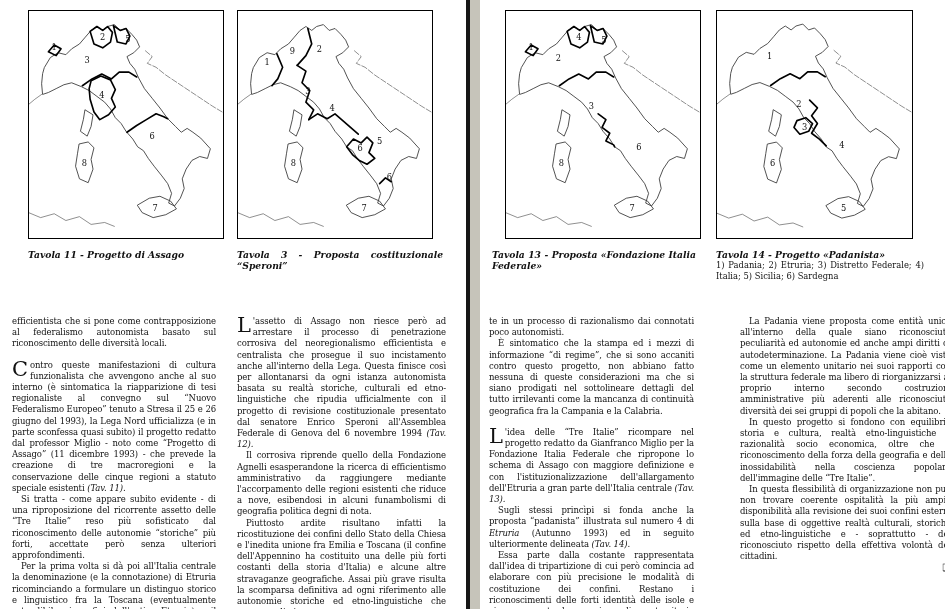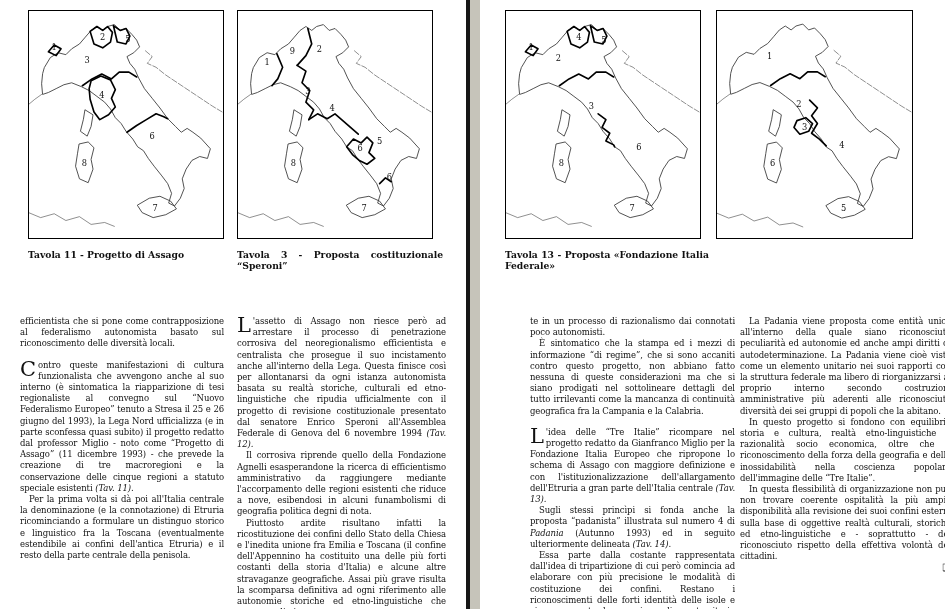--- a/index.html
+++ b/index.html
@@ -16,29 +16,29 @@
   .figure svg{width:100%;height:100%;display:block}
 
   .map-outline{fill:none;stroke:#3a3a3a;stroke-width:0.9;stroke-linejoin:round;stroke-linecap:round}
   .map-coast{fill:none;stroke:#5a5a5a;stroke-width:0.7;stroke-linecap:round}
   .map-border{fill:none;stroke:#000;stroke-width:1.7;stroke-linejoin:round;stroke-linecap:round}
   .map-num{font-family:"DejaVu Serif",serif;font-size:8.5px;fill:#111;text-anchor:middle}
 
   .caption{position:absolute;top:249px;font-size:8.4px;line-height:10.6px;text-align:justify}
   #cap1{left:28px;width:200px}
   #cap2{left:237px;width:206px}
-  #cap3{left:505px;width:204px}
+  #cap3{left:492px;width:204px}
   #cap4{left:716px;width:208px}
-  .caption-title{font-weight:bold;font-size:9.2px;line-height:11px}
+  .caption-title{font-weight:bold;font-style:italic;font-size:9.2px;line-height:11px}
 
   .textcol{position:absolute;top:316px;height:293px;overflow:hidden;
            font-size:8.5px;line-height:11.2px;text-align:justify;letter-spacing:-0.1px}
-  #colL1{left:20px;width:204px}
+  #colL1{left:12px;width:204px}
   #colL2{left:237px;width:209px}
-  #colR1{left:530px;width:205px}
+  #colR1{left:489px;width:205px}
   #colR2{left:740px;width:211px}
   .para{margin:0;padding:0}
   .para.indent{text-indent:9px}
   .para.gap{margin-top:10px}
   .dropcap{float:left;font-size:21px;line-height:17px;margin:1px 2px 0 0;}
   .it{font-style:italic}
   .endmark{display:block;text-align:right;font-size:10px;line-height:11px}
   .hidden-defs{position:absolute;width:0;height:0;overflow:hidden}
 </style>
 </head>
@@ -157,36 +157,41 @@
 
   <div class="caption" id="cap1">
     <div class="caption-title">Tavola 11 - Progetto di Assago</div>
   </div>
   <div class="caption" id="cap2">
     <div class="caption-title">Tavola 3 - Proposta costituzionale “Speroni”</div>
   </div>
   <div class="caption" id="cap3">
     <div class="caption-title">Tavola 13 - Proposta «Fondazione Italia Federale»</div>
   </div>
+  <div class="caption" id="cap4">
+    <div class="caption-title">Tavola 14 - Progetto «Padanista»</div>
+    <div class="caption-note">1) Padania; 2) Etruria; 3) Distretto Federale; 4) Italia; 5) Sicilia; 6) Sardegna</div>
+  </div>
 
   <div class="textcol" id="colL1">
       <p class="para"><span>efficientista che si pone come contrapposizione al federalismo autonomista basato sul riconoscimento delle diversità locali.</span></p>
       <p class="para gap"><span class="dropcap">C</span><span>ontro queste manifestazioni di cultura funzionalista che avvengono anche al suo interno (è sintomatica la riapparizione di tesi regionaliste al convegno sul “Nuovo Federalismo Europeo” tenuto a Stresa il 25 e 26 giugno del 1993), la Lega Nord ufficializza (e in parte sconfessa quasi subito) il progetto redatto dal professor Miglio - noto come “Progetto di Assago” (11 dicembre 1993) - che prevede la creazione di tre macroregioni e la conservazione delle cinque regioni a statuto speciale esistenti </span><span class="it">(Tav. 11).</span></p>
+      <p class="para indent"><span>Si tratta - come appare subito evidente - di una riproposizione del ricorrente assetto delle “Tre Italie” reso più sofisticato dal riconoscimento delle autonomie “storiche” più forti, accettate però senza ulteriori approfondimenti.</span></p>
       <p class="para indent"><span>Per la prima volta si dà poi all'Italia centrale la denominazione (e la connotazione) di Etruria ricominciando a formulare un distinguo storico e linguistico fra la Toscana (eventualmente estendibile ai confini dell'antica Etruria) e il resto della parte centrale della penisola.</span></p>
     </div>
   <div class="textcol" id="colL2">
       <p class="para"><span class="dropcap">L</span><span>'assetto di Assago non riesce però ad arrestare il processo di penetrazione corrosiva del neoregionalismo efficientista e centralista che prosegue il suo incistamento anche all'interno della Lega. Questa finisce così per allontanarsi da ogni istanza autonomista basata su realtà storiche, culturali ed etno-linguistiche che ripudia ufficialmente con il progetto di revisione costituzionale presentato dal senatore Enrico Speroni all'Assemblea Federale di Genova del 6 novembre 1994 </span><span class="it">(Tav. 12).</span></p>
       <p class="para indent"><span>Il corrosiva riprende quello della Fondazione Agnelli esasperandone la ricerca di efficientismo amministrativo da raggiungere mediante l'accorpamento delle regioni esistenti che riduce a nove, esibendosi in alcuni funambolismi di geografia politica degni di nota.</span></p>
       <p class="para indent"><span>Piuttosto ardite risultano infatti la ricostituzione dei confini dello Stato della Chiesa e l'inedita unione fra Emilia e Toscana (il confine dell'Appennino ha costituito una delle più forti costanti della storia d'Italia) e alcune altre stravaganze geografiche. Assai più grave risulta la scomparsa definitiva ad ogni riferimento alle autonomie storiche ed etno-linguistiche che vengono elimina-</span></p>
     </div>
   <div class="textcol" id="colR1">
       <p class="para"><span>te in un processo di razionalismo dai connotati poco autonomisti.</span></p>
       <p class="para indent"><span>È sintomatico che la stampa ed i mezzi di informazione “di regime”, che si sono accaniti contro questo progetto, non abbiano fatto nessuna di queste considerazioni ma che si siano prodigati nel sottolineare dettagli del tutto irrilevanti come la mancanza di continuità geografica fra la Campania e la Calabria.</span></p>
-      <p class="para gap"><span class="dropcap">L</span><span>'idea delle “Tre Italie” ricompare nel progetto redatto da Gianfranco Miglio per la Fondazione Italia Europeo che ripropone lo schema di Assago con maggiore definizione e con l'istituzionalizzazione dell'allargamento dell'Etruria a gran parte dell'Italia centrale </span><span class="it">(Tav. 13).</span></p>
-      <p class="para indent"><span>Sugli stessi princìpi si fonda anche la proposta “padanista” illustrata sul numero 4 di </span><span class="it">Padania</span><span> (Autunno 1993) ed in seguito ulteriormente delineata </span><span class="it">(Tav. 14).</span></p>
+      <p class="para gap"><span class="dropcap">L</span><span>'idea delle “Tre Italie” ricompare nel progetto redatto da Gianfranco Miglio per la Fondazione Italia Federale che ripropone lo schema di Assago con maggiore definizione e con l'istituzionalizzazione dell'allargamento dell'Etruria a gran parte dell'Italia centrale </span><span class="it">(Tav. 13).</span></p>
+      <p class="para indent"><span>Sugli stessi princìpi si fonda anche la proposta “padanista” illustrata sul numero 4 di </span><span class="it">Etruria</span><span> (Autunno 1993) ed in seguito ulteriormente delineata </span><span class="it">(Tav. 14).</span></p>
       <p class="para indent"><span>Essa parte dalla costante rappresentata dall'idea di tripartizione di cui però comincia ad elaborare con più precisione le modalità di costituzione dei confini. Restano i riconoscimenti delle forti identità delle isole e viene proposta la creazione di un territorio federale attorno a Roma.</span></p>
     </div>
   <div class="textcol" id="colR2">
       <p class="para indent"><span>La Padania viene proposta come entità unica all'interno della quale siano riconosciute peculiarità ed autonomie ed anche ampi diritti di autodeterminazione. La Padania viene cioè vista come un elemento unitario nei suoi rapporti con la struttura federale ma libero di riorganizzarsi al proprio interno secondo costruzioni amministrative più aderenti alle riconosciute diversità dei sei gruppi di popoli che la abitano.</span></p>
       <p class="para indent"><span>In questo progetto si fondono con equilibrio storia e cultura, realtà etno-linguistiche e razionalità socio economica, oltre che il riconoscimento della forza della geografia e della inossidabilità nella coscienza popolare dell'immagine delle “Tre Italie”.</span></p>
       <p class="para indent"><span>In questa flessibilità di organizzazione non può non trovare coerente ospitalità la più ampia disponibilità alla revisione dei suoi confini esterni sulla base di oggettive realtà culturali, storiche ed etno-linguistiche e - soprattutto - del riconosciuto rispetto della effettiva volontà dei cittadini.</span></p>
       <p class="para">
         <span class="endmark">❏</span>
       </p>
     </div>

